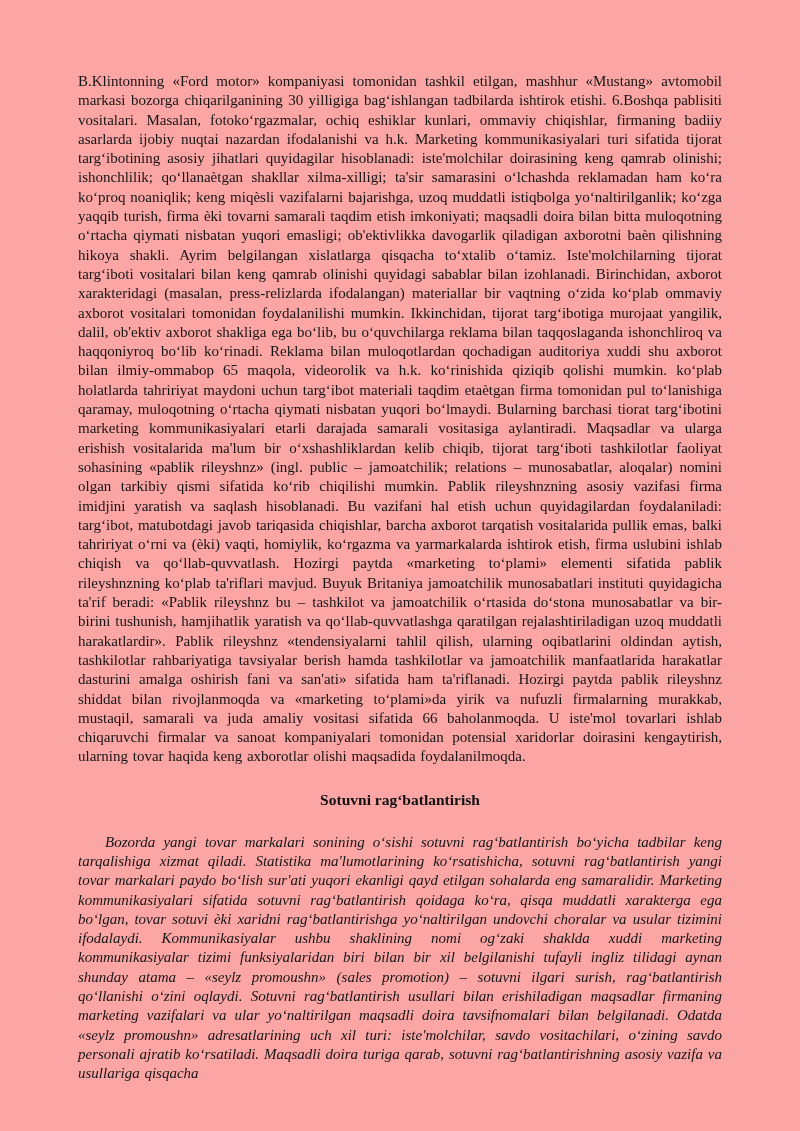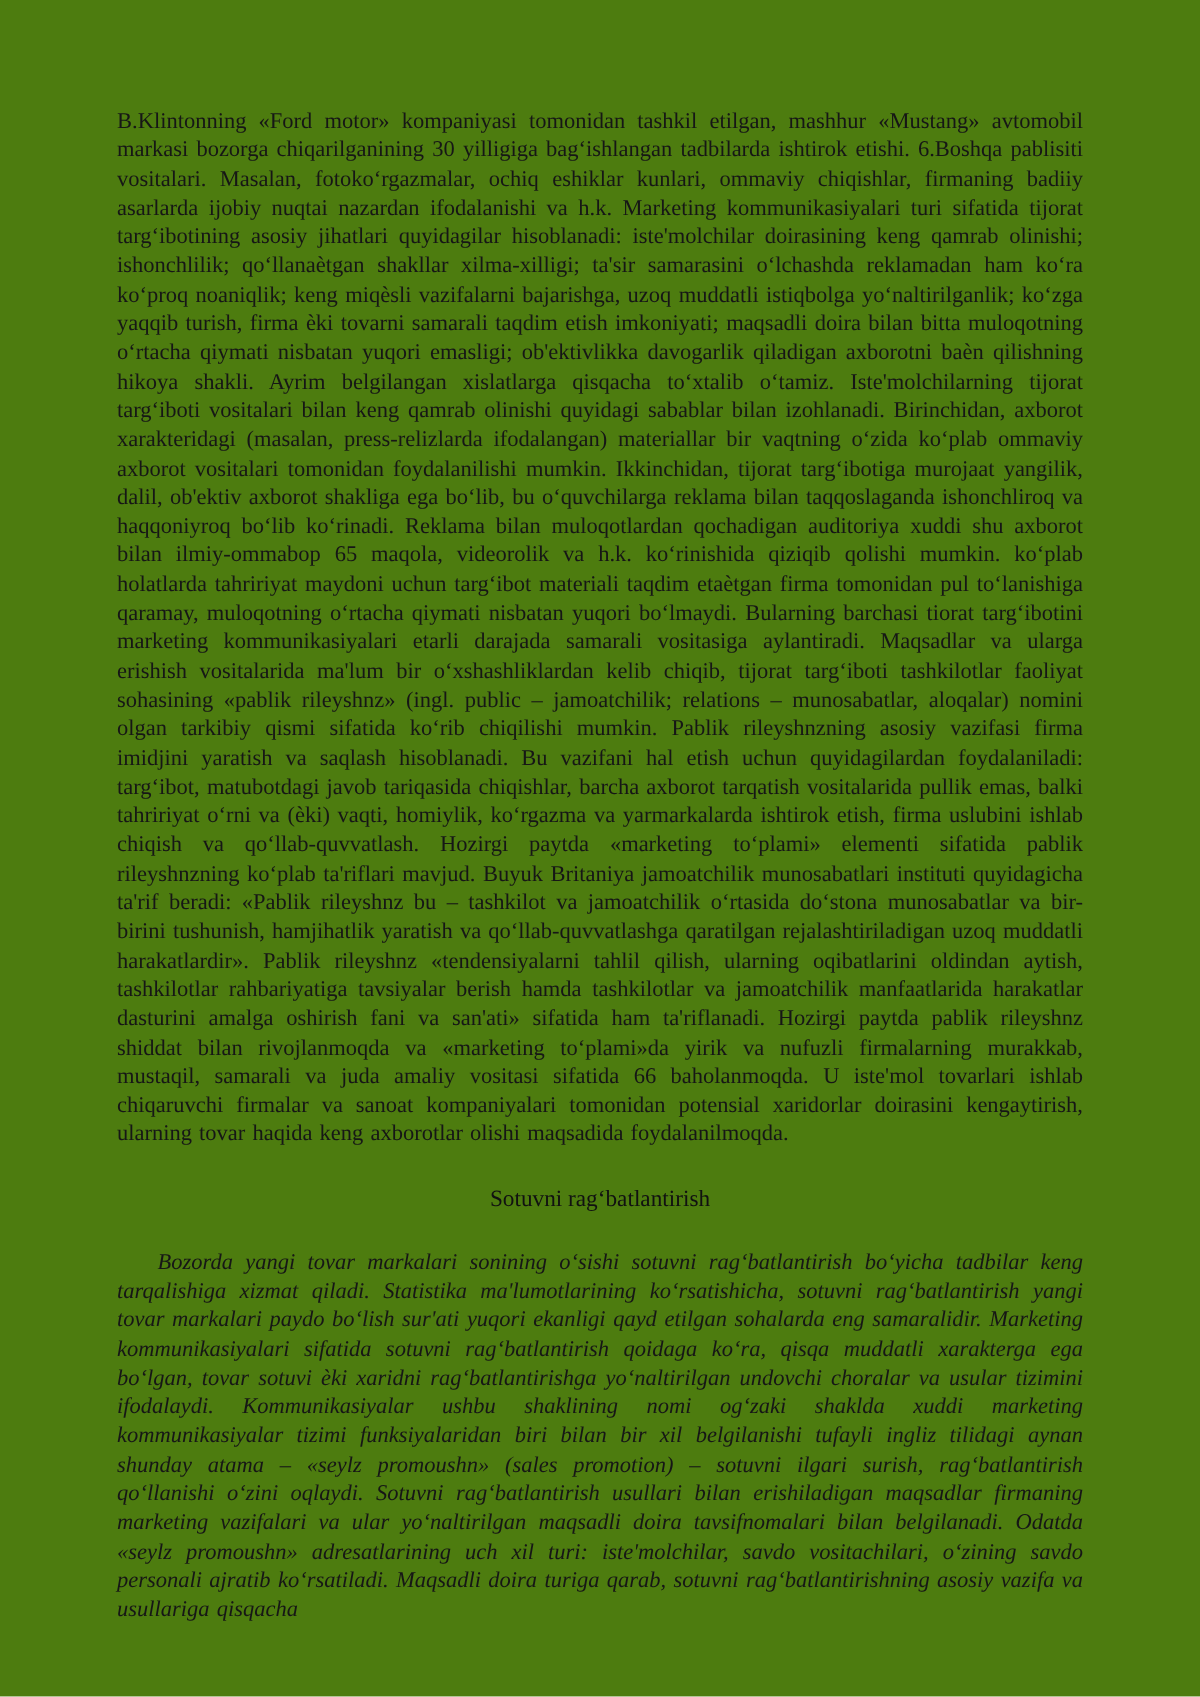--- a/index.html
+++ b/index.html
@@ -4,21 +4,21 @@
 <style>
   html, body {
     margin: 0;
     padding: 0;
     background: #ffffff;
   }
   .page {
     position: relative;
     width: 800px;
     height: 1131px;
-    background: #4d7c0f;
+    background: #fca5a5;
     box-sizing: border-box;
     padding: 72px 78px 0 78px;
     overflow: hidden;
     font-family: "Liberation Serif", "DejaVu Serif", serif;
     color: #161616;
   }
   .para {
     margin: 0;
     font-size: 15px;
     line-height: 19.3px;
@@ -26,21 +26,21 @@
     word-spacing: 1px;
   }
   .para.indent-first {
     text-indent: 27px;
     font-style: italic;
   }
   .section-heading {
     margin: 23px 0 24px 0;
     font-size: 15.5px;
     line-height: 19px;
-    font-weight: normal;
+    font-weight: bold;
     text-align: center;
     color: #111111;
   }
 </style>
 </head>
 <body>
 
 <div class="page">
   <p class="para">B.Klintonning «Ford motor» kompaniyasi tomonidan tashkil etilgan, mashhur «Mustang» avtomobil markasi bozorga chiqarilganining 30 yilligiga bag‘ishlangan tadbilarda ishtirok etishi. 6.Boshqa pablisiti vositalari. Masalan, fotoko‘rgazmalar, ochiq eshiklar kunlari, ommaviy chiqishlar, firmaning badiiy asarlarda ijobiy nuqtai nazardan ifodalanishi va h.k. Marketing kommunikasiyalari turi sifatida tijorat targ‘ibotining asosiy jihatlari quyidagilar hisoblanadi: iste'molchilar doirasining keng qamrab olinishi; ishonchlilik; qo‘llanaètgan shakllar xilma-xilligi; ta'sir samarasini o‘lchashda reklamadan ham ko‘ra ko‘proq noaniqlik; keng miqèsli vazifalarni bajarishga, uzoq muddatli istiqbolga yo‘naltirilganlik; ko‘zga yaqqib turish, firma èki tovarni samarali taqdim etish imkoniyati; maqsadli doira bilan bitta muloqotning o‘rtacha qiymati nisbatan yuqori emasligi; ob'ektivlikka davogarlik qiladigan axborotni baèn qilishning hikoya shakli. Ayrim belgilangan xislatlarga qisqacha to‘xtalib o‘tamiz. Iste'molchilarning tijorat targ‘iboti vositalari bilan keng qamrab olinishi quyidagi sabablar bilan izohlanadi. Birinchidan, axborot xarakteridagi (masalan, press-relizlarda ifodalangan) materiallar bir vaqtning o‘zida ko‘plab ommaviy axborot vositalari tomonidan foydalanilishi mumkin. Ikkinchidan, tijorat targ‘ibotiga murojaat yangilik, dalil, ob'ektiv axborot shakliga ega bo‘lib, bu o‘quvchilarga reklama bilan taqqoslaganda ishonchliroq va haqqoniyroq bo‘lib ko‘rinadi. Reklama bilan muloqotlardan qochadigan auditoriya xuddi shu axborot bilan ilmiy-ommabop 65 maqola, videorolik va h.k. ko‘rinishida qiziqib qolishi mumkin. ko‘plab holatlarda tahririyat maydoni uchun targ‘ibot materiali taqdim etaètgan firma tomonidan pul to‘lanishiga qaramay, muloqotning o‘rtacha qiymati nisbatan yuqori bo‘lmaydi. Bularning barchasi tiorat targ‘ibotini marketing kommunikasiyalari etarli darajada samarali vositasiga aylantiradi. Maqsadlar va ularga erishish vositalarida ma'lum bir o‘xshashliklardan kelib chiqib, tijorat targ‘iboti tashkilotlar faoliyat sohasining «pablik rileyshnz» (ingl. public – jamoatchilik; relations – munosabatlar, aloqalar) nomini olgan tarkibiy qismi sifatida ko‘rib chiqilishi mumkin. Pablik rileyshnzning asosiy vazifasi firma imidjini yaratish va saqlash hisoblanadi. Bu vazifani hal etish uchun quyidagilardan foydalaniladi: targ‘ibot, matubotdagi javob tariqasida chiqishlar, barcha axborot tarqatish vositalarida pullik emas, balki tahririyat o‘rni va (èki) vaqti, homiylik, ko‘rgazma va yarmarkalarda ishtirok etish, firma uslubini ishlab chiqish va qo‘llab-quvvatlash. Hozirgi paytda «marketing to‘plami» elementi sifatida pablik rileyshnzning ko‘plab ta'riflari mavjud. Buyuk Britaniya jamoatchilik munosabatlari instituti quyidagicha ta'rif beradi: «Pablik rileyshnz bu – tashkilot va jamoatchilik o‘rtasida do‘stona munosabatlar va bir-birini tushunish, hamjihatlik yaratish va qo‘llab-quvvatlashga qaratilgan rejalashtiriladigan uzoq muddatli harakatlardir». Pablik rileyshnz «tendensiyalarni tahlil qilish, ularning oqibatlarini oldindan aytish, tashkilotlar rahbariyatiga tavsiyalar berish hamda tashkilotlar va jamoatchilik manfaatlarida harakatlar dasturini amalga oshirish fani va san'ati» sifatida ham ta'riflanadi. Hozirgi paytda pablik rileyshnz shiddat bilan rivojlanmoqda va «marketing to‘plami»da yirik va nufuzli firmalarning murakkab, mustaqil, samarali va juda amaliy vositasi sifatida 66 baholanmoqda. U iste'mol tovarlari ishlab chiqaruvchi firmalar va sanoat kompaniyalari tomonidan potensial xaridorlar doirasini kengaytirish, ularning tovar haqida keng axborotlar olishi maqsadida foydalanilmoqda.</p>
 

